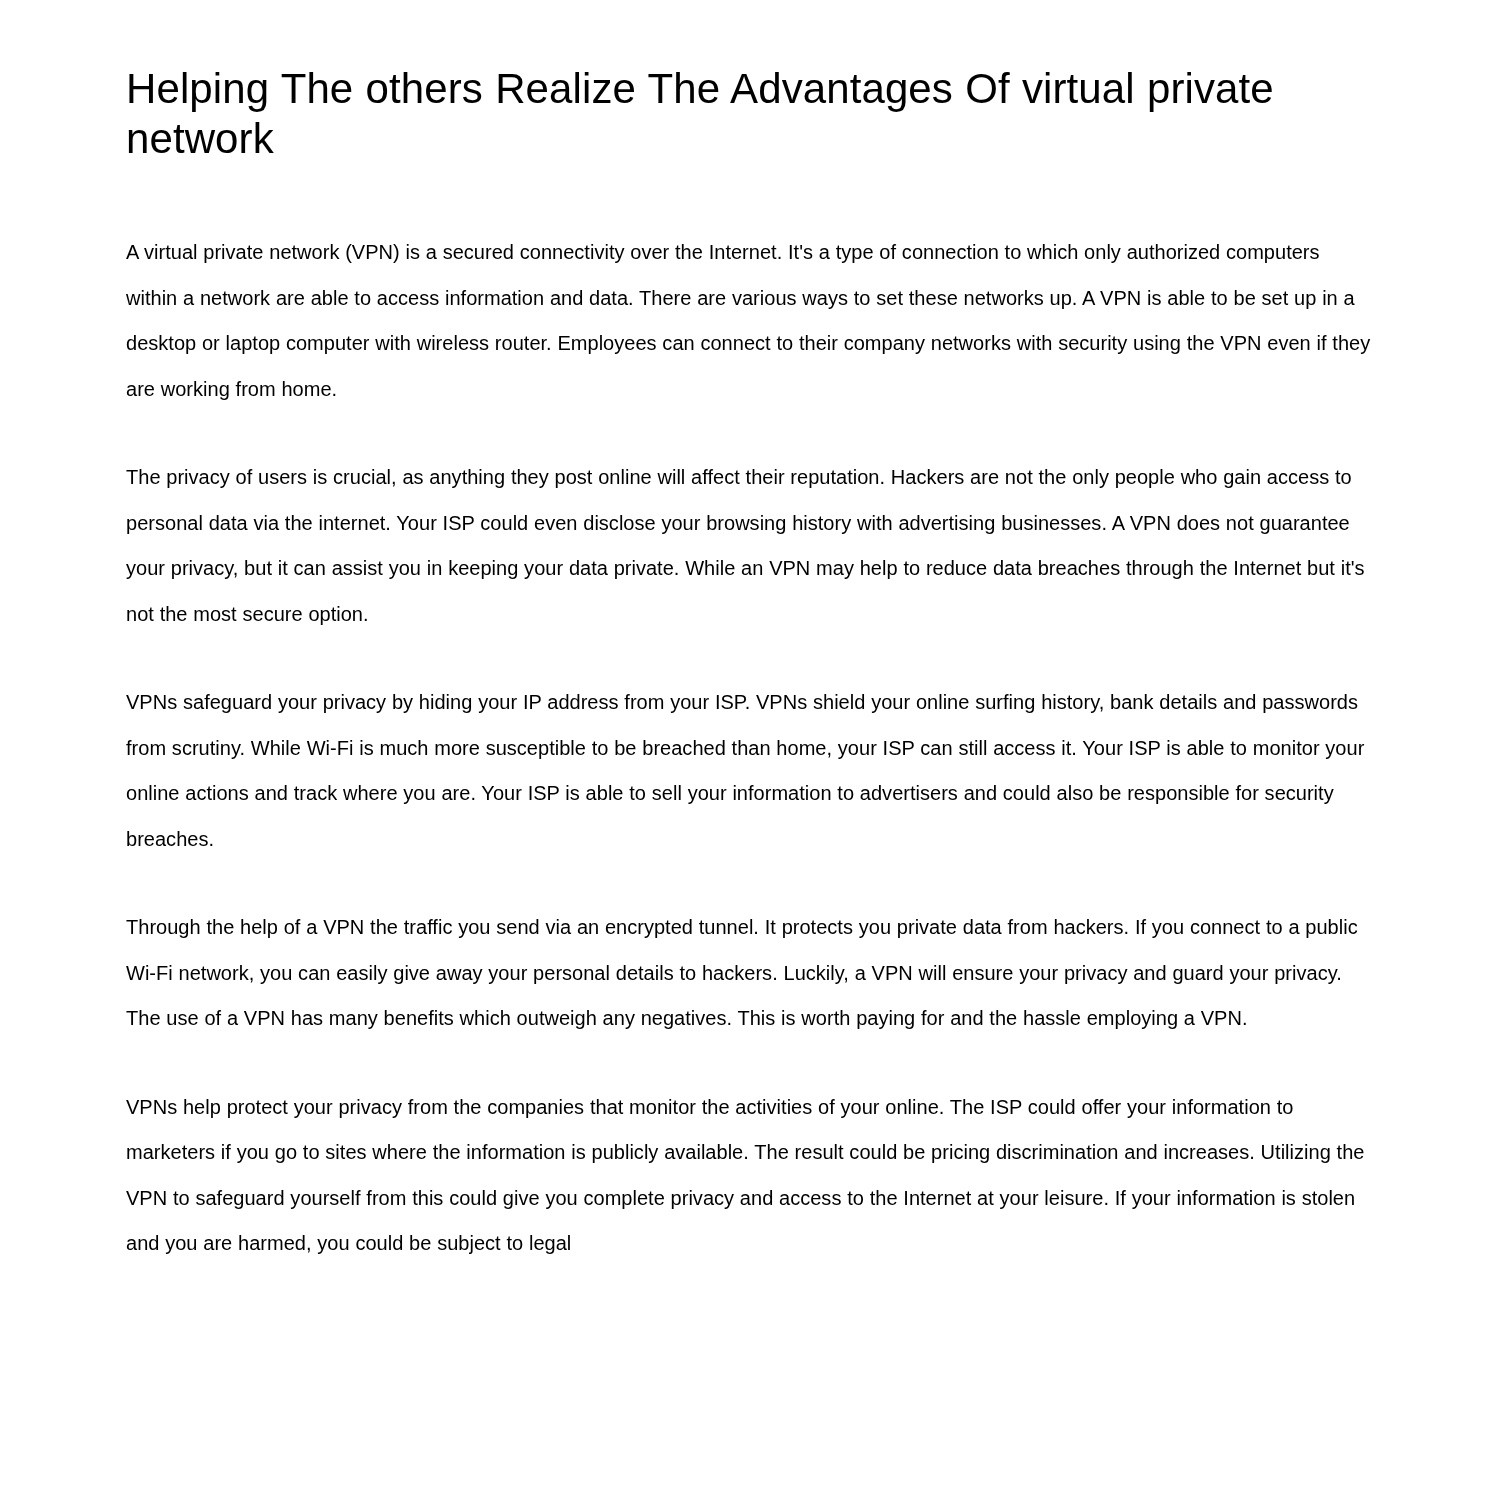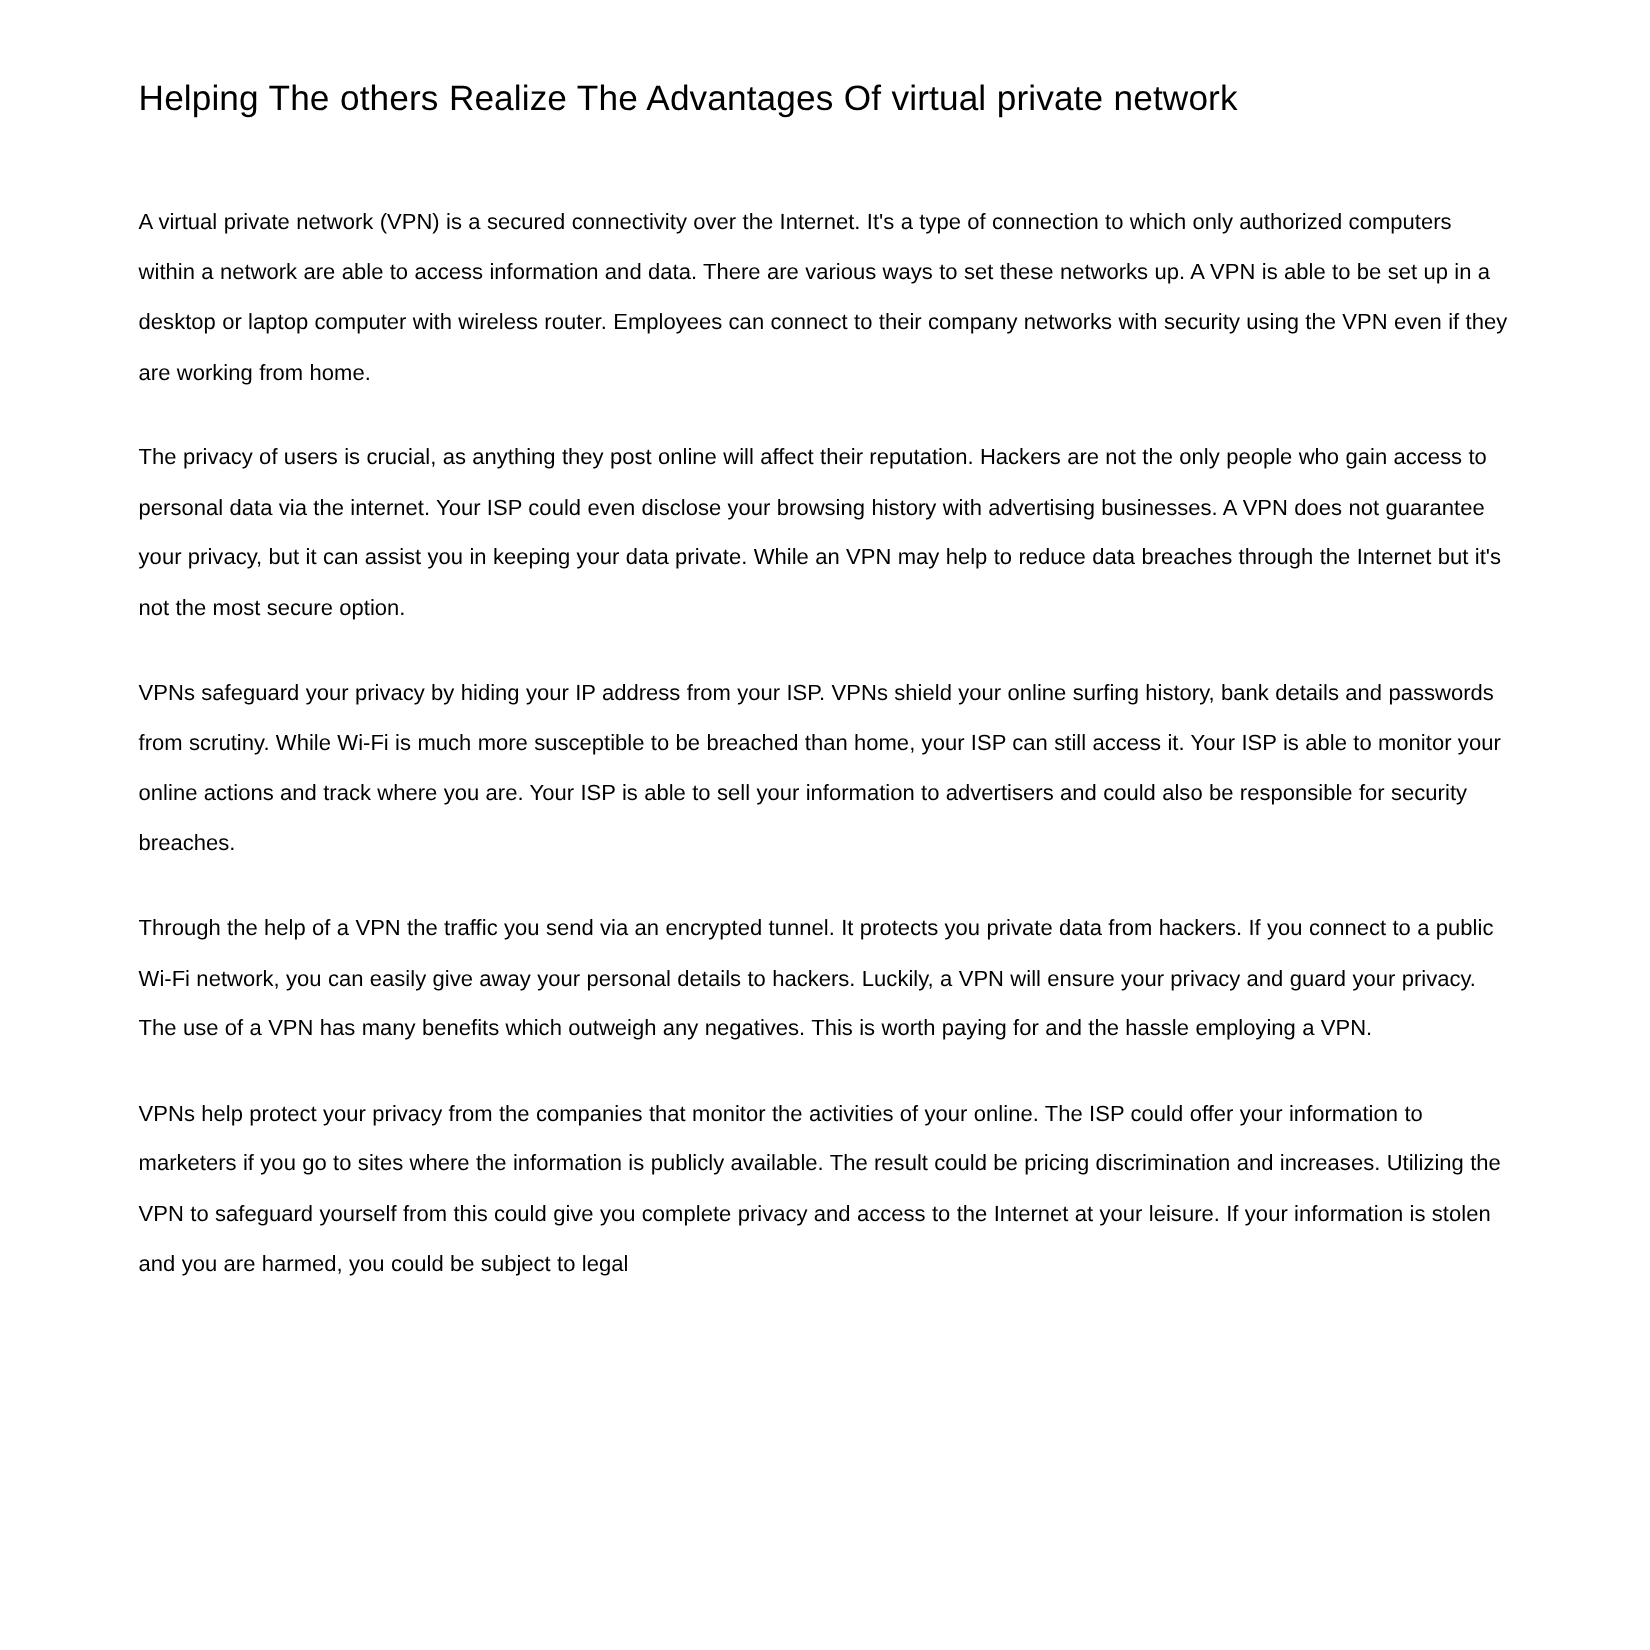--- a/index.html
+++ b/index.html
@@ -26,21 +26,21 @@
   }
 
   .content {
     position: absolute;
     left: 126px;
     top: 64px;
     width: 1248px;
   }
 
   .doc-title {
-    font-size: 32px;
+    font-size: 42px;
     line-height: 50px;
     font-weight: 400;
     letter-spacing: 0.1px;
     margin: 0 0 0 0;
     color: #000000;
     word-spacing: 0.5px;
   }
 
   .para {
     font-size: 20px;
@@ -50,21 +50,21 @@
     margin: 0;
     letter-spacing: 0.02px;
     word-spacing: 0.2px;
   }
 
   .para.first {
     margin-top: 66px;
   }
 
   .para + .para {
-    margin-top: 32px;
+    margin-top: 43px;
   }
 </style>
 </head>
 <body>
 
 <div class="page">
   <div class="content">
 
     <h1 class="doc-title">Helping The others Realize The Advantages Of virtual private network</h1>
 

